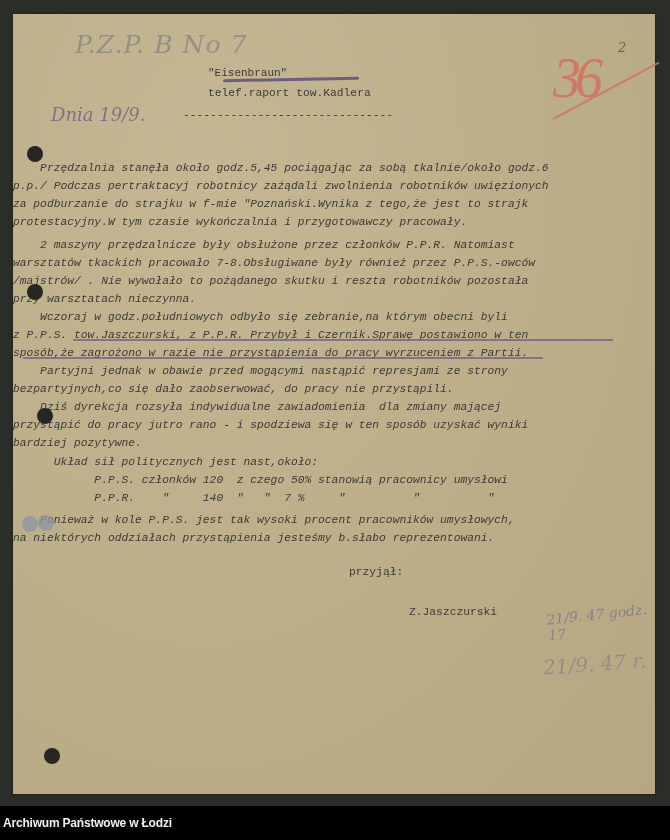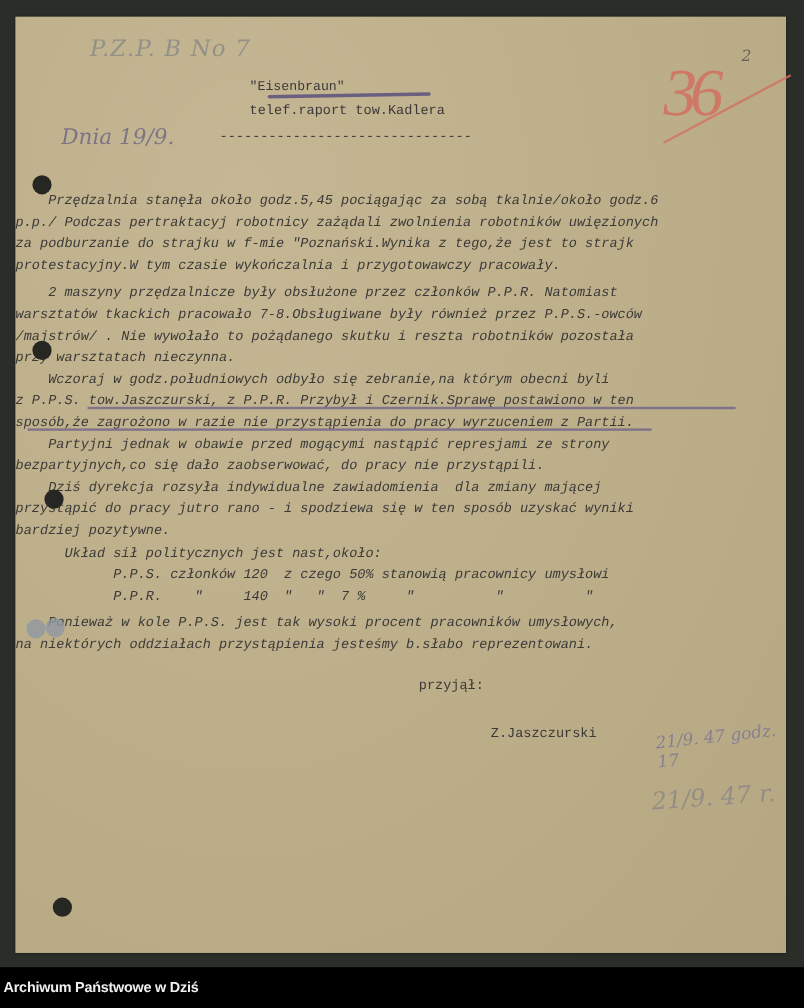--- a/index.html
+++ b/index.html
@@ -19,21 +19,21 @@
     }
     .footer-label {
       position: absolute; left: 3px; top: 10px; color: #f0f0f0;
       font-family: "Liberation Sans", "DejaVu Sans", sans-serif; font-size: 12px; font-weight: bold;
       letter-spacing: -0.2px;
     }
     .hand {
       position: absolute; font-family: "DejaVu Serif", serif; font-style: italic;
       color: #7d7a8a; opacity: 0.85;
     }
-    .pencil-ref { left: 62px; top: 16px; font-size: 19px; color: #8b8a86; letter-spacing: 1px; }
+    .pencil-ref { left: 62px; top: 16px; font-size: 25px; color: #8b8a86; letter-spacing: 1px; }
     .dnia { left: 38px; top: 90px; font-size: 18px; color: #6f6a84; }
     .red-num { position: absolute; left: 540px; top: 32px; font-family: Liberation Serif, serif; font-style: italic;
       font-size: 56px; color: #d2705f; opacity: 0.85; letter-spacing: -6px; }
     .red-stroke { position: absolute; left: 540px; top: 104px; width: 120px; height: 2px; background: #d2705f;
       opacity: 0.8; transform: rotate(-28deg); transform-origin: left center; }
     .page-no { left: 605px; top: 26px; font-size: 13px; color: #55544f; }
     .sig-date-1 { left: 534px; top: 592px; font-size: 14px; color: #7d7a92; transform: rotate(-6deg); }
     .sig-date-2 { left: 530px; top: 638px; font-size: 20px; color: #8c8a86; transform: rotate(-4deg); }
 
     .typed { position: absolute; color: #3b3a37; font-size: 11.3px; white-space: pre; font-style: italic; }
@@ -101,14 +101,14 @@
     <div class="hole" style="left:14px;top:132px;"></div>
     <div class="hole" style="left:14px;top:270px;"></div>
     <div class="hole" style="left:24px;top:394px;"></div>
     <div class="hole faint" style="left:9px;top:502px;"></div>
     <div class="hole faint" style="left:25px;top:501px;"></div>
     <div class="hole" style="left:31px;top:734px;"></div>
   </div>
 </div>
 
 <div class="footer">
-  <div class="footer-label">Archiwum Państwowe w Dziś</div>
+  <div class="footer-label">Archiwum Państwowe w Łodzi</div>
 </div>
 
 </body></html>

